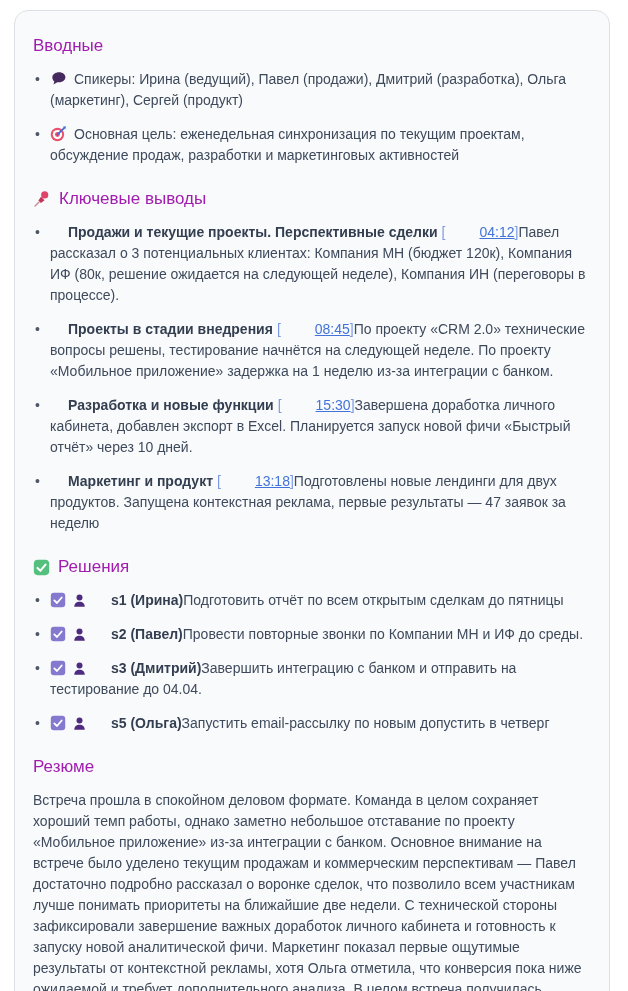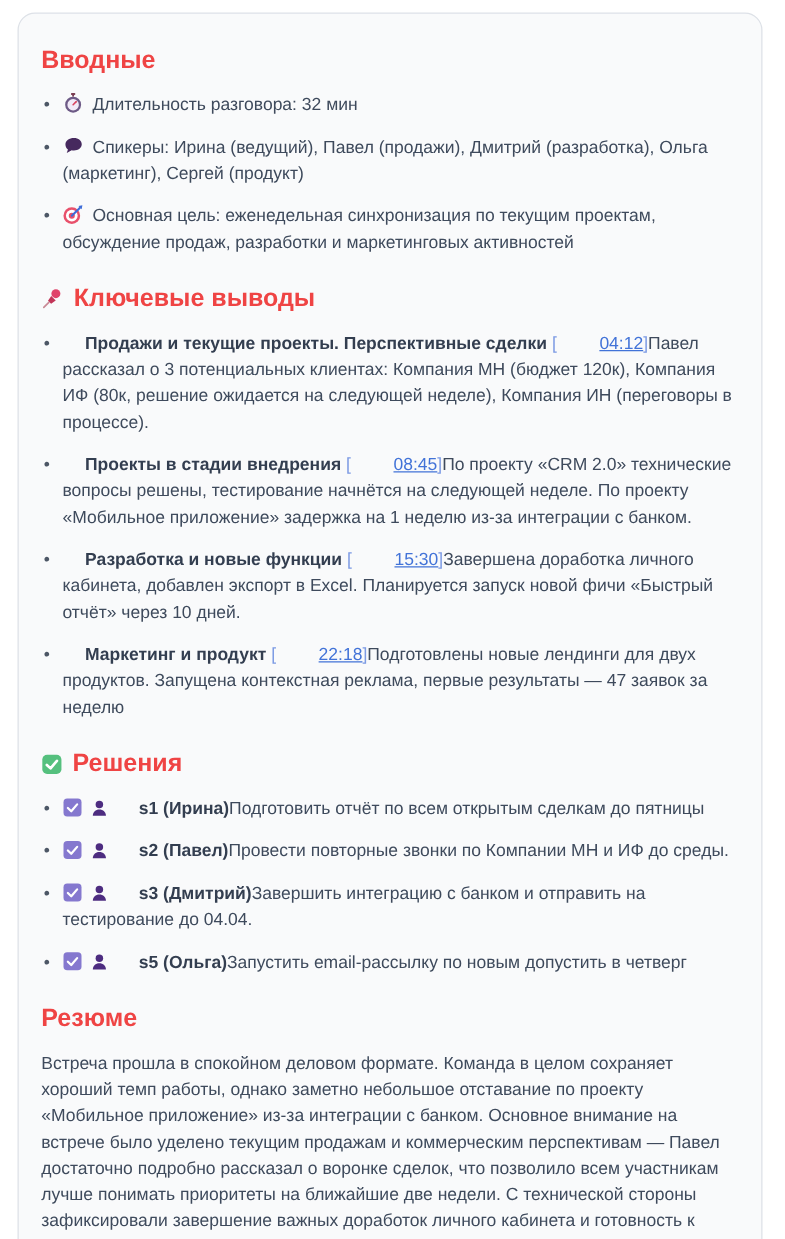--- a/index.html
+++ b/index.html
@@ -14,25 +14,25 @@
     box-sizing:border-box;
     margin:10px 14px 12px 14px;
     width:596px;
     min-height:966px;
     background:#f9fafb;
     border:1px solid #dde1e7;
     border-radius:14px;
     padding:20px 22px 26px 18px;
   }
   h2{
-    font-size:20px;
+    font-size:17px;
     line-height:1.3;
-    color:#ef4444;
+    color:#a21caf;
     margin:22px 0 12px 0;
-    font-weight:700;
+    font-weight:400;
     display:flex;
     align-items:center;
     gap:8px;
   }
   h2.first{margin-top:4px;}
   ul{list-style:none;margin:0 0 4px 0;padding:0;}
   li{
     position:relative;
     padding-left:17px;
     margin-bottom:13px;
@@ -59,27 +59,20 @@
   p.summary{margin:10px 0 0 0;}
 </style>
 </head>
 <body>
 
 <div class="card">
 
   <h2 class="first">Вводные</h2>
   <ul>
     <li><span class="icon intro-icon"><svg width="17" height="17" viewBox="0 0 16 16">
-            <rect x="6.3" y="0.4" width="3.4" height="1.5" rx="0.7" fill="#7a3e52"></rect>
-            <rect x="7.3" y="1.6" width="1.4" height="1.5" fill="#7a3e52"></rect>
-            <circle cx="8" cy="9.2" r="6" fill="#6d5a86"></circle>
-            <circle cx="8" cy="9.2" r="4.3" fill="#f1e9f7"></circle>
-            <path d="M8 9.2 L10.3 6.9" stroke="#d8435f" stroke-width="1.2" stroke-linecap="round" fill="none"></path>
-          </svg></span><span>Длительность разговора: 32 мин</span></li>
-    <li><span class="icon intro-icon"><svg width="17" height="17" viewBox="0 0 16 16">
             <path d="M8.6 2.2c3.4 0 5.9 2 5.9 4.7 0 2.7-2.6 4.7-5.9 4.7-.6 0-1.2-.06-1.7-.18L3.2 13.6l.9-2.7C2.8 9.9 2.2 8.5 2.2 6.9c0-2.7 2.9-4.7 6.4-4.7z" fill="#46295e"></path>
           </svg></span><span>Спикеры: Ирина (ведущий), Павел (продажи), Дмитрий (разработка), Ольга (маркетинг), Сергей (продукт)</span></li>
     <li><span class="icon intro-icon"><svg width="17" height="17" viewBox="0 0 16 16">
             <circle cx="7" cy="9" r="6.3" fill="#e8506b"></circle>
             <circle cx="7" cy="9" r="4.4" fill="#ffffff"></circle>
             <circle cx="7" cy="9" r="2.3" fill="#e8506b"></circle>
             <path d="M7 9 L13 3.2" stroke="#3d6cd8" stroke-width="1.6" stroke-linecap="round" fill="none"></path>
             <path d="M12 1.6 L15 1.2 L14.4 4.2 Z" fill="#3d6cd8"></path>
           </svg></span><span>Основная цель: еженедельная синхронизация по текущим проектам, обсуждение продаж, разработки и маркетинговых активностей</span></li>
   </ul>
@@ -91,21 +84,21 @@
           <path d="M7.1 6 L10.3 9.2 L7 11.6 L4.8 9.4 Z" fill="#c23558"></path>
           <path d="M5.4 10.6 L1.8 14.2" stroke="#c98a96" stroke-width="1.2" stroke-linecap="round" fill="none"></path>
         </svg>
       </span>
       <span>Ключевые выводы</span>
     </h2>
   <ul>
     <li><b>Продажи и текущие проекты. Перспективные сделки</b><span class="ts"><span class="br">[</span><a class="time">04:12</a><span class="br">]</span></span><span>Павел рассказал о 3 потенциальных клиентах: Компания МН (бюджет 120к), Компания ИФ (80к, решение ожидается на следующей неделе), Компания ИН (переговоры в процессе).</span></li>
     <li><b>Проекты в стадии внедрения</b><span class="ts"><span class="br">[</span><a class="time">08:45</a><span class="br">]</span></span><span>По проекту «CRM 2.0» технические вопросы решены, тестирование начнётся на следующей неделе. По проекту «Мобильное приложение» задержка на 1 неделю из-за интеграции с банком.</span></li>
     <li><b>Разработка и новые функции</b><span class="ts"><span class="br">[</span><a class="time">15:30</a><span class="br">]</span></span><span>Завершена доработка личного кабинета, добавлен экспорт в Excel. Планируется запуск новой фичи «Быстрый отчёт» через 10 дней.</span></li>
-    <li><b>Маркетинг и продукт</b><span class="ts"><span class="br">[</span><a class="time">22:18</a><span class="br">]</span></span><span>Подготовлены новые лендинги для двух продуктов. Запущена контекстная реклама, первые результаты — 47 заявок за неделю</span></li>
+    <li><b>Маркетинг и продукт</b><span class="ts"><span class="br">[</span><a class="time">13:18</a><span class="br">]</span></span><span>Подготовлены новые лендинги для двух продуктов. Запущена контекстная реклама, первые результаты — 47 заявок за неделю</span></li>
   </ul>
 
   <h2>
       <span class="icon">
         <svg width="17" height="17" viewBox="0 0 16 16">
           <rect x="0.8" y="0.8" width="14.4" height="14.4" rx="3.6" fill="#55c07e"></rect>
           <path d="M4.2 8.4 L7 11 L11.8 5.3" stroke="#ffffff" stroke-width="2" fill="none" stroke-linecap="round" stroke-linejoin="round"></path>
         </svg>
       </span>
       <span>Решения</span>

